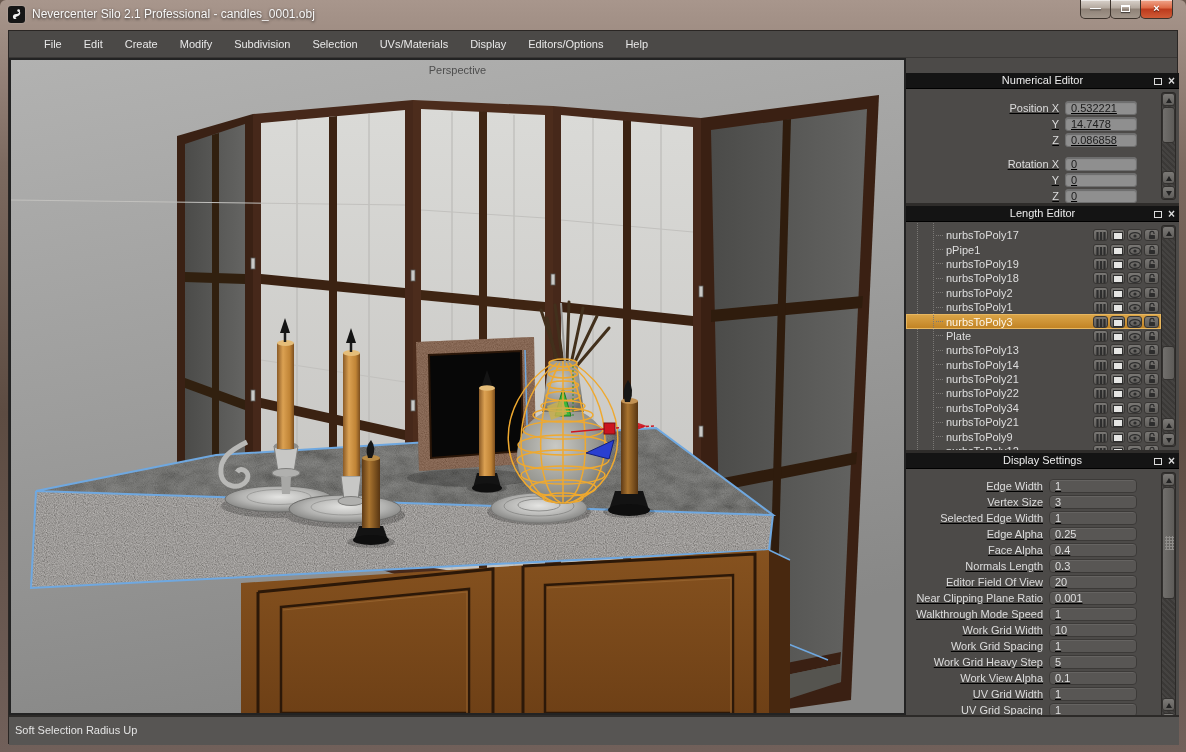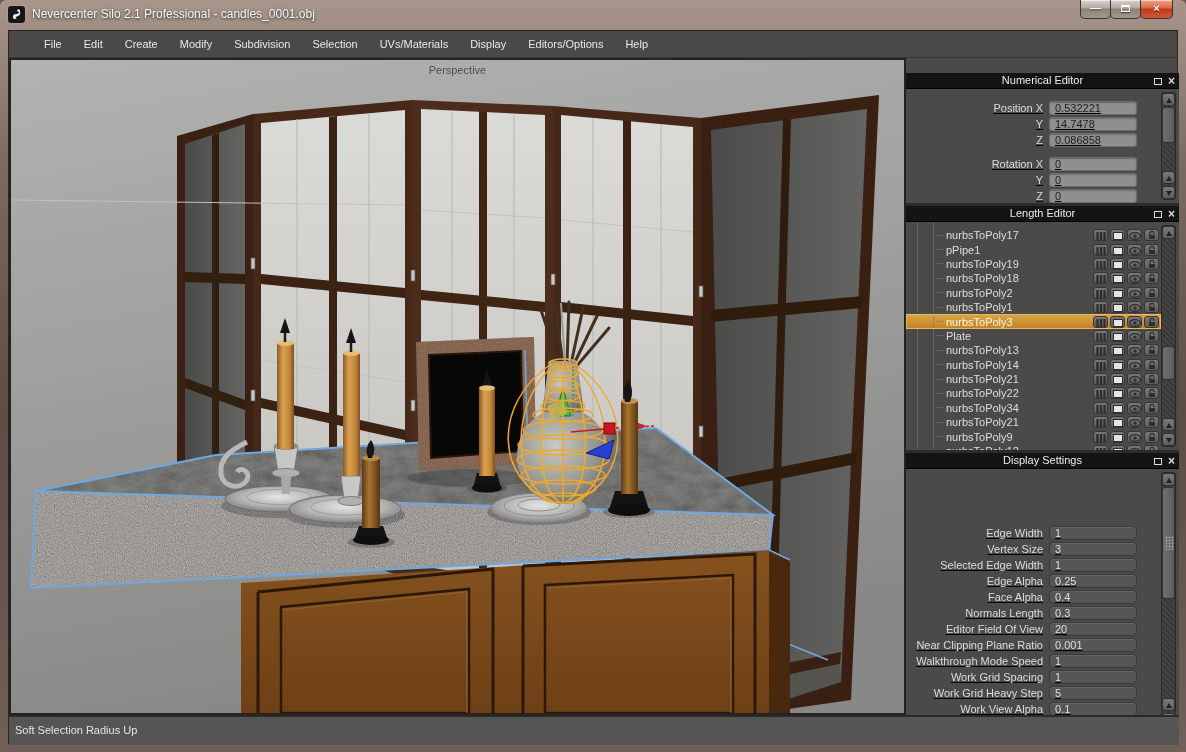--- a/index.html
+++ b/index.html
@@ -39,25 +39,25 @@
   .phead{position:absolute;left:0;top:0;width:100%;height:16px;background:#141414;border-bottom:1px solid #000;}
   .ptitle{position:absolute;left:0;top:1px;width:100%;text-align:center;color:#ececec;font-size:11px;}
   .phbtns{position:absolute;right:4px;top:1px;display:flex;gap:6px;align-items:center;height:14px;}
   .ph-sq{display:inline-block;width:8px;height:7px;border:1.5px solid #dcdcdc;}
   .ph-x{color:#dcdcdc;font-size:12px;line-height:13px;font-weight:bold;}
   .pbody{position:absolute;left:0;top:17px;right:0;bottom:0;overflow:hidden;}
   
   .ngroup{margin-bottom:8px;}
   .frow{display:flex;height:16px;align-items:center;justify-content:flex-end;padding-right:42px;text-decoration:underline;}
   .flabel{color:#dcdcdc;font-size:11px;margin-right:6px;white-space:nowrap;}
-  .nfield{width:88px;height:14px;line-height:13px;background:#8f8f8f;color:#1c1c1c;font-size:11px;
+  .nfield{width:72px;height:14px;line-height:13px;background:#8f8f8f;color:#1c1c1c;font-size:11px;
           border-radius:3px;padding:0 5px;border:1px solid #6e6e6e;box-shadow:inset 0 1px 1px rgba(0,0,0,.25);}
   .dfield{width:88px;height:14px;line-height:13px;background:#585654;color:#dedede;font-size:11px;
           border-radius:4px;padding:0 5px;border:1px solid #3c3a38;box-shadow:inset 0 1px 0 rgba(255,255,255,.08);}
-  .num-body{padding-top:10px;} .disp-body{padding-top:8px;margin-top:47px;}
+  .num-body{padding-top:10px;} .disp-body{padding-top:8px;}
   
   .slist{position:absolute;left:0;top:17px;right:18px;bottom:0;padding-top:5px;overflow:hidden;}
   .slist::before,.slist::after{content:"";position:absolute;top:0;bottom:0;border-left:1px dotted #7a7875;}
   .slist::before{left:11px;} .slist::after{left:27px;}
   .srow{display:flex;height:14.4px;align-items:center;padding-left:30px;position:relative;}
   .srow::before{content:"";width:7px;border-top:1px dotted #7a7875;margin-right:3px;}
   .slabel{flex:1;color:#dedede;font-size:11px;line-height:14px;white-space:nowrap;overflow:hidden;}
   .srow.sel{background:linear-gradient(180deg,#dca74a,#c08122);box-shadow:inset 0 0 0 1px #e8b75f;}
   .srow.sel .slabel{color:#fdf6e8;}
   .sbtns{display:flex;gap:2px;margin-right:2px;}
@@ -1008,20 +1008,24 @@
               </div>
               <div class="frow">
                 <span class="flabel">Near Clipping Plane Ratio</span>
                 <div class="dfield">0.001</div>
               </div>
               <div class="frow">
                 <span class="flabel">Walkthrough Mode Speed</span>
                 <div class="dfield">1</div>
               </div>
               <div class="frow">
+                <span class="flabel">Work Grid Width</span>
+                <div class="dfield">10</div>
+              </div>
+              <div class="frow">
                 <span class="flabel">Work Grid Spacing</span>
                 <div class="dfield">1</div>
               </div>
               <div class="frow">
                 <span class="flabel">Work Grid Heavy Step</span>
                 <div class="dfield">5</div>
               </div>
               <div class="frow">
                 <span class="flabel">Work View Alpha</span>
                 <div class="dfield">0.1</div>

